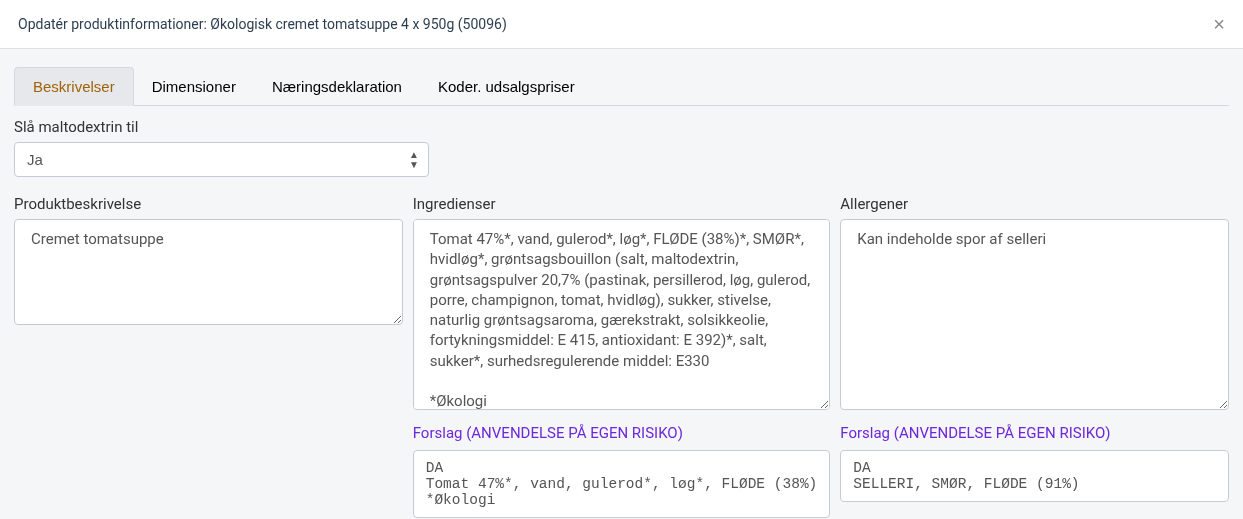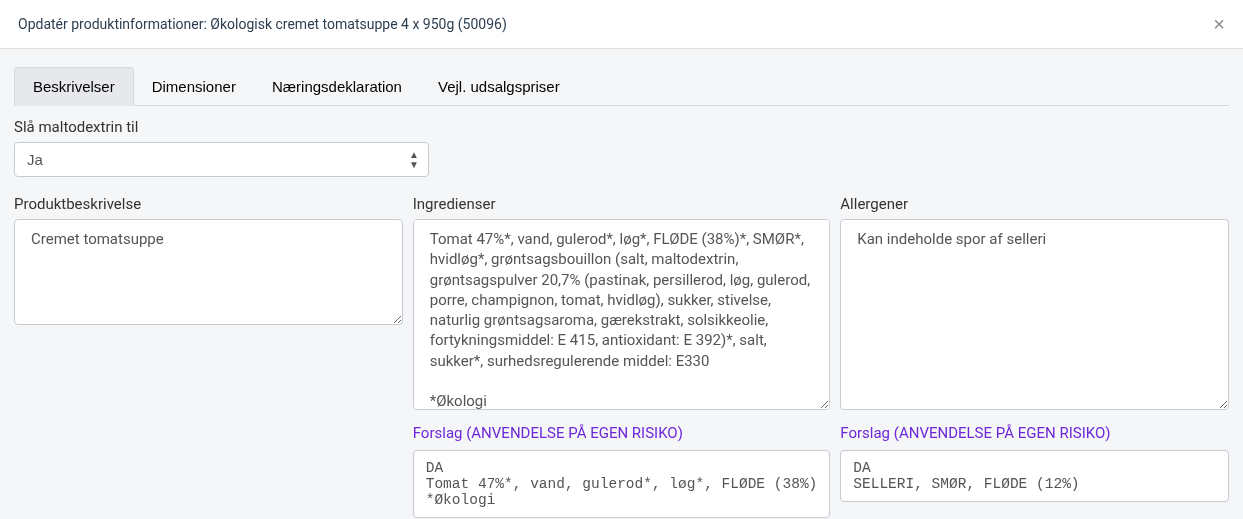--- a/index.html
+++ b/index.html
@@ -46,21 +46,21 @@
   padding: 10px 18px;
   background: none;
   border: none;
   color: #000000;
   font-size: 15px;
   cursor: pointer;
   border-radius: 4px 4px 0 0;
 }
 .tab.active {
   background: #e6e8eb;
-  color: #000000;
+  color: #a16207;
   border: 1px solid #d6d9dc;
   border-bottom: 1px solid #e6e8eb;
   margin-bottom: -1px;
 }
 .form-area {
   padding-top: 12px;
 }
 .field-label {
   font-size: 15px;
   color: #333;
@@ -144,21 +144,21 @@
   <div class="modal-title">Opdatér produktinformationer: Økologisk cremet tomatsuppe 4 x 950g (50096)</div>
   <button class="close-btn">×</button>
 </div>
 
 <div class="content">
 
   <div class="tabs">
     <button class="tab active">Beskrivelser</button>
     <button class="tab">Dimensioner</button>
     <button class="tab">Næringsdeklaration</button>
-    <button class="tab">Vejl. udsalgspriser</button>
+    <button class="tab">Koder. udsalgspriser</button>
   </div>
 
   <div class="form-area">
 
     <label class="field-label">Slå maltodextrin til</label>
     <div class="select-wrap">
       <select class="form-select">
         <option>Ja</option>
       </select>
       <span class="select-arrow">▲<br>▼</span>
@@ -180,19 +180,19 @@
         <div class="suggestion-box"><span>DA</span>
 <span>Tomat 47%*, vand, gulerod*, løg*, FLØDE (38%)</span>
 <span>*Økologi</span></div>
       </div>
 
       <div class="col">
         <label class="field-label">Allergener</label>
         <textarea class="ta-tall" style="">Kan indeholde spor af selleri</textarea>
         <div class="suggestion-label">Forslag (ANVENDELSE PÅ EGEN RISIKO)</div>
         <div class="suggestion-box"><span>DA</span>
-<span>SELLERI, SMØR, FLØDE (12%)</span></div>
+<span>SELLERI, SMØR, FLØDE (91%)</span></div>
       </div>
 
     </div>
 
   </div>
 </div>
 
 </body></html>

